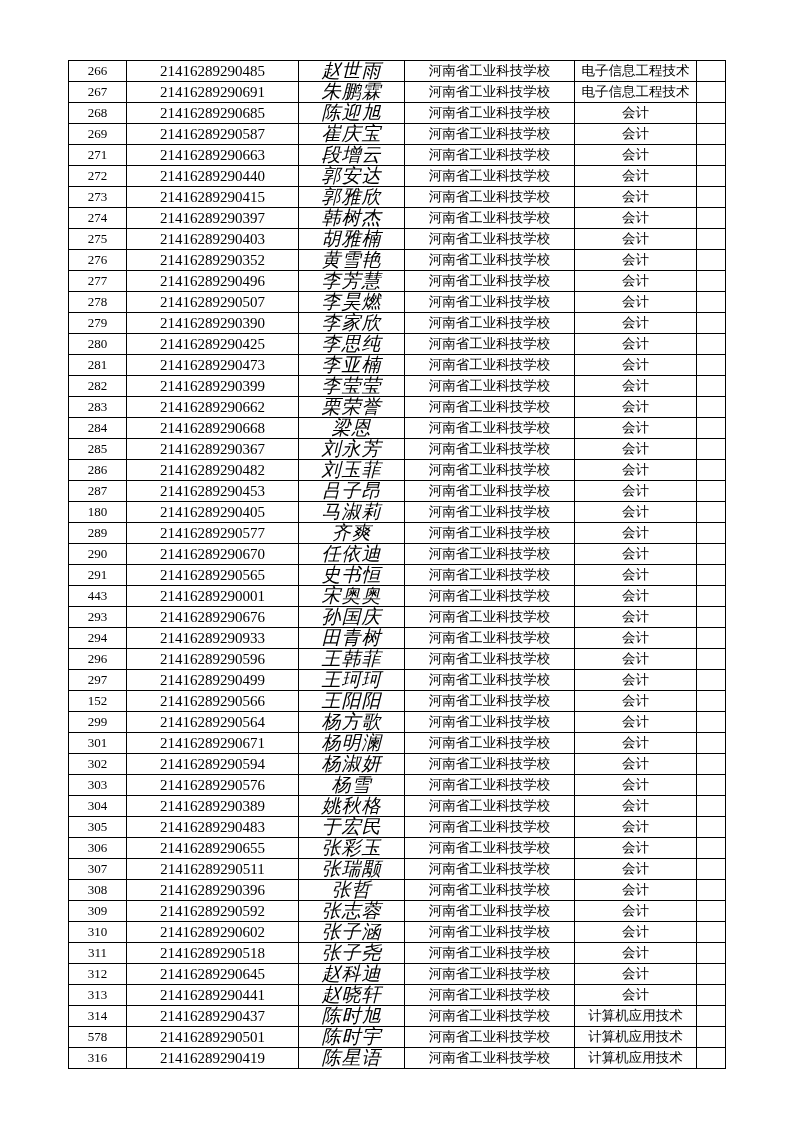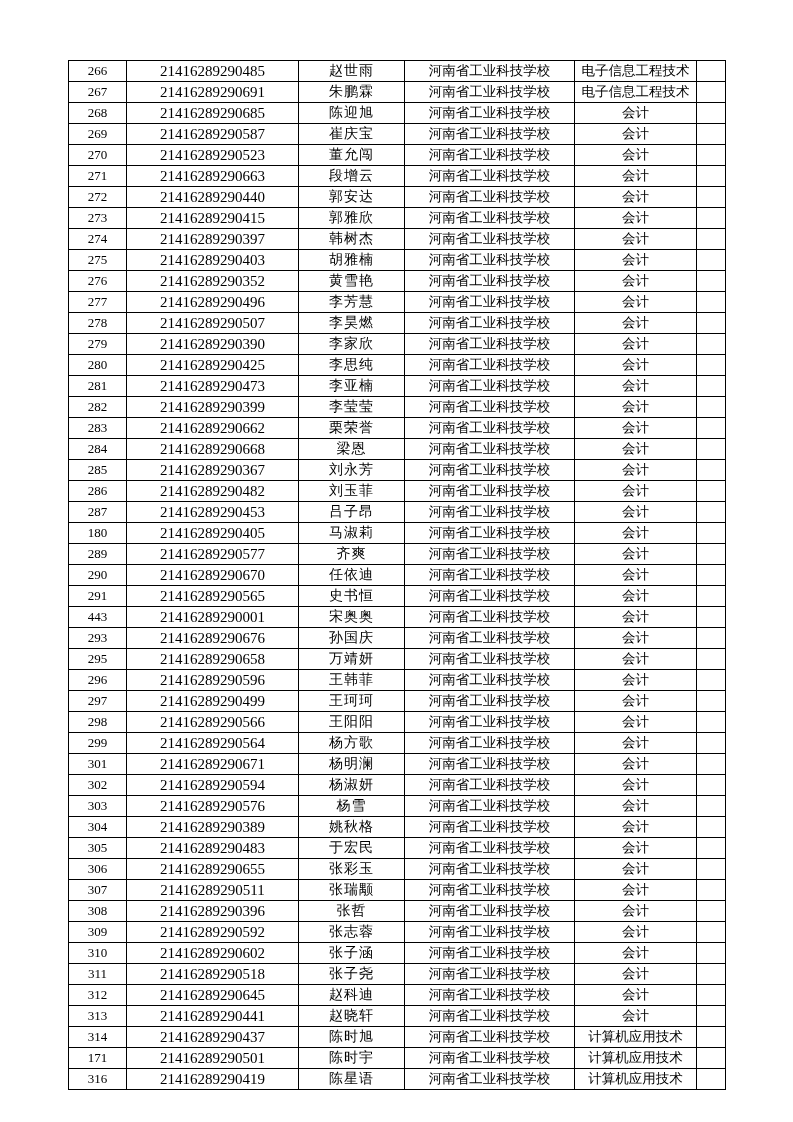--- a/index.html
+++ b/index.html
@@ -38,21 +38,21 @@
     height: 20px;
     line-height: 20px;
     padding: 0 2px;
     text-align: center;
     vertical-align: middle;
     overflow: hidden;
     white-space: nowrap;
   }
   td.cell-index { font-size: 13px; }
   td.cell-id    { font-size: 15px; letter-spacing: 0px; }
-  td.cell-name  { font-size: 14px; letter-spacing: 1px; }
+  td.cell-name  { font-size: 19px; letter-spacing: 1px; font-style: italic; }
   td.cell-school{ font-size: 13.5px; letter-spacing: 0px; font-family: Liberation Serif, serif; }
   td.cell-major { font-size: 13.5px; letter-spacing: 0px; margin-left: 28px; }
   td.cell-extra { font-size: 13px; }
 </style>
 </head>
 <body>
 
 <div class="page">
   <table class="roster">
     <colgroup>
@@ -90,28 +90,20 @@
         </tr>
         <tr>
           <td class="cell-index">269</td>
           <td class="cell-id">21416289290587</td>
           <td class="cell-name">崔庆宝</td>
           <td class="cell-school">河南省工业科技学校</td>
           <td class="cell-major">会计</td>
           <td class="cell-extra"></td>
         </tr>
         <tr>
-          <td class="cell-index">270</td>
-          <td class="cell-id">21416289290523</td>
-          <td class="cell-name">董允闯</td>
-          <td class="cell-school">河南省工业科技学校</td>
-          <td class="cell-major">会计</td>
-          <td class="cell-extra"></td>
-        </tr>
-        <tr>
           <td class="cell-index">271</td>
           <td class="cell-id">21416289290663</td>
           <td class="cell-name">段增云</td>
           <td class="cell-school">河南省工业科技学校</td>
           <td class="cell-major">会计</td>
           <td class="cell-extra"></td>
         </tr>
         <tr>
           <td class="cell-index">272</td>
           <td class="cell-id">21416289290440</td>
@@ -282,23 +274,23 @@
         </tr>
         <tr>
           <td class="cell-index">293</td>
           <td class="cell-id">21416289290676</td>
           <td class="cell-name">孙国庆</td>
           <td class="cell-school">河南省工业科技学校</td>
           <td class="cell-major">会计</td>
           <td class="cell-extra"></td>
         </tr>
         <tr>
-          <td class="cell-index">295</td>
-          <td class="cell-id">21416289290658</td>
-          <td class="cell-name">万靖妍</td>
+          <td class="cell-index">294</td>
+          <td class="cell-id">21416289290933</td>
+          <td class="cell-name">田青树</td>
           <td class="cell-school">河南省工业科技学校</td>
           <td class="cell-major">会计</td>
           <td class="cell-extra"></td>
         </tr>
         <tr>
           <td class="cell-index">296</td>
           <td class="cell-id">21416289290596</td>
           <td class="cell-name">王韩菲</td>
           <td class="cell-school">河南省工业科技学校</td>
           <td class="cell-major">会计</td>
@@ -306,21 +298,21 @@
         </tr>
         <tr>
           <td class="cell-index">297</td>
           <td class="cell-id">21416289290499</td>
           <td class="cell-name">王珂珂</td>
           <td class="cell-school">河南省工业科技学校</td>
           <td class="cell-major">会计</td>
           <td class="cell-extra"></td>
         </tr>
         <tr>
-          <td class="cell-index">298</td>
+          <td class="cell-index">152</td>
           <td class="cell-id">21416289290566</td>
           <td class="cell-name">王阳阳</td>
           <td class="cell-school">河南省工业科技学校</td>
           <td class="cell-major">会计</td>
           <td class="cell-extra"></td>
         </tr>
         <tr>
           <td class="cell-index">299</td>
           <td class="cell-id">21416289290564</td>
           <td class="cell-name">杨方歌</td>
@@ -434,21 +426,21 @@
         </tr>
         <tr>
           <td class="cell-index">314</td>
           <td class="cell-id">21416289290437</td>
           <td class="cell-name">陈时旭</td>
           <td class="cell-school">河南省工业科技学校</td>
           <td class="cell-major">计算机应用技术</td>
           <td class="cell-extra"></td>
         </tr>
         <tr>
-          <td class="cell-index">171</td>
+          <td class="cell-index">578</td>
           <td class="cell-id">21416289290501</td>
           <td class="cell-name">陈时宇</td>
           <td class="cell-school">河南省工业科技学校</td>
           <td class="cell-major">计算机应用技术</td>
           <td class="cell-extra"></td>
         </tr>
         <tr>
           <td class="cell-index">316</td>
           <td class="cell-id">21416289290419</td>
           <td class="cell-name">陈星语</td>

